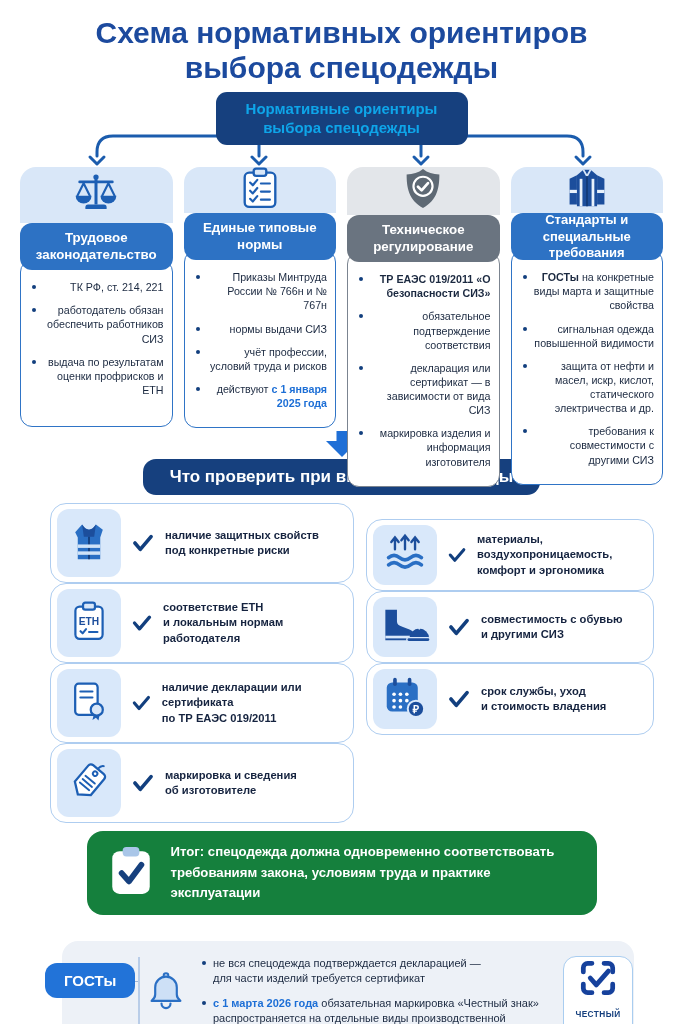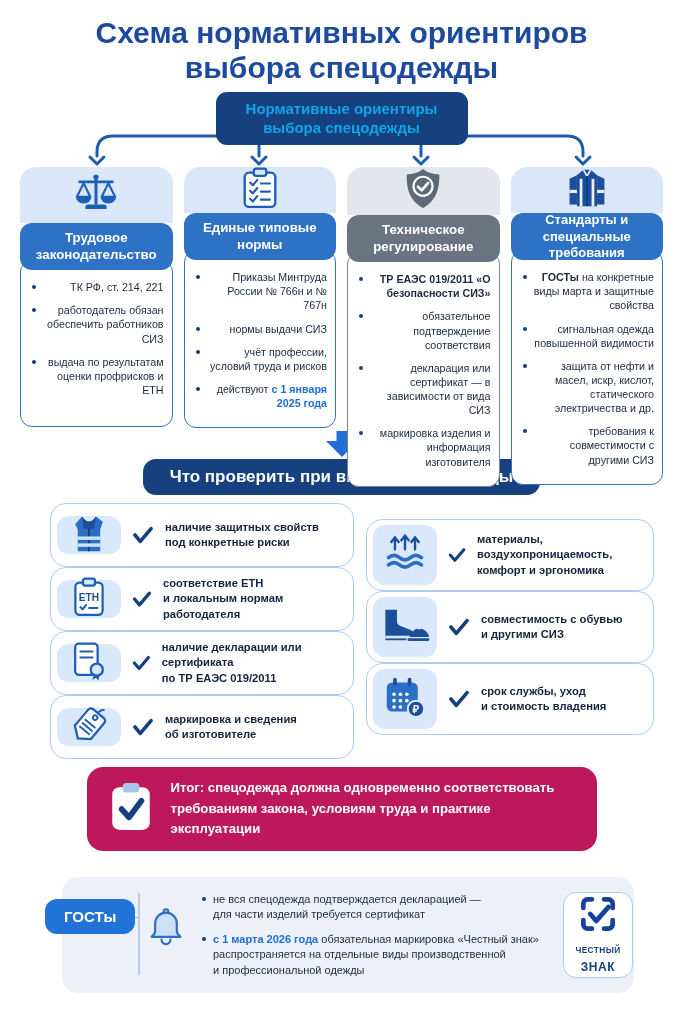--- a/index.html
+++ b/index.html
@@ -65,30 +65,30 @@
   .checks { display:grid; grid-template-columns:304px 288px; gap:12px; margin:8px 0 0 50px; align-items:start; }
   .checks-col { display:flex; flex-direction:column; gap:0; }
   .checks-col.right { margin-top:16px; }
   .check-card {
     background:#fff; border:1.5px solid #aecdf0; border-radius:16px;
     min-height:64px; padding:5px 8px 5px 6px;
     display:flex; align-items:center; gap:11px;
   }
   .checks-col.right .check-card { min-height:72px; }
   .check-tile {
-    flex:0 0 64px; height:38px; background:#d9e8fa; border-radius:12px;
+    flex:0 0 64px; height:68px; background:#d9e8fa; border-radius:12px;
     display:flex; align-items:center; justify-content:center;
   }
   .checks-col.right .check-tile { height:60px; }
   .check-label { font-size:11.2px; font-weight:bold; line-height:1.38; color:#15233f; }
   .check-label span { display:block; }
   
   .summary {
     width:510px; margin:8px auto 0; padding:11px 22px;
-    background:#be185d; border-radius:16px;
+    background:#15803d; border-radius:16px;
     display:flex; align-items:center; gap:18px;
   }
   .summary-text { color:#fff; font-weight:bold; font-size:13.2px; line-height:1.55; }
   .summary-text span { display:block; }
   
   .important {
     position:relative; margin:26px 0 0 62px; width:572px; height:116px;
     background:#edf1f7; border-radius:16px;
   }
   .important-pill {

